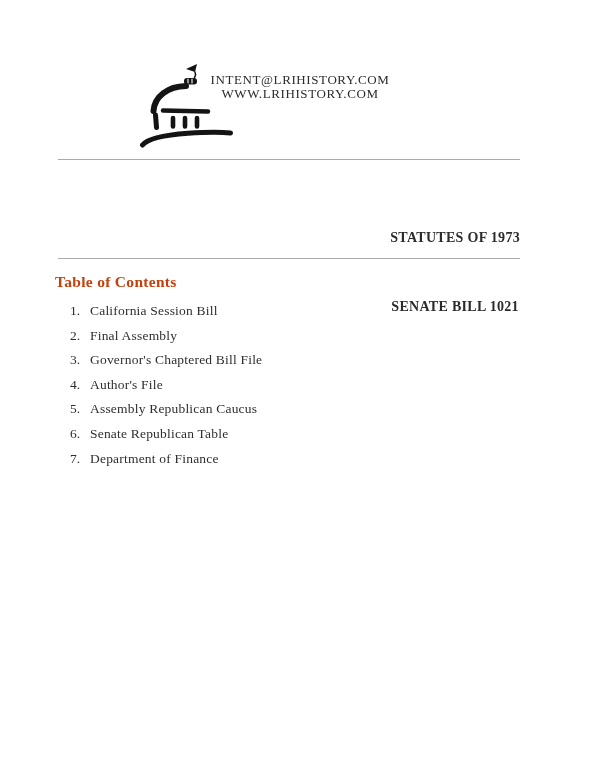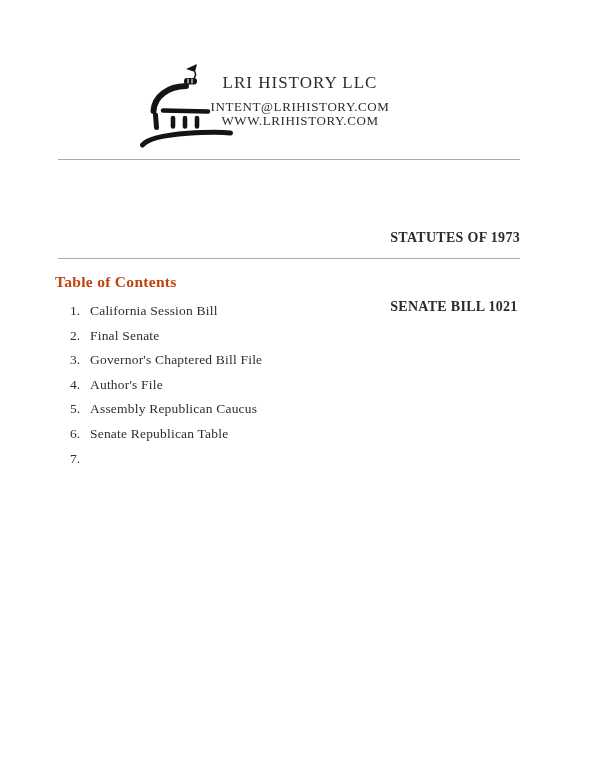--- a/index.html
+++ b/index.html
@@ -52,21 +52,21 @@
     border-top: 1.5px solid #ababab;
   }
   .rule-1 { top: 159px; }
   .rule-2 { top: 258px; }
 
   
   .bill-info {
     position: absolute;
     top: 180px;
     right: 80px;
-    text-align: left;
+    text-align: center;
     font-weight: bold;
     font-size: 14px;
     line-height: 23px;
     letter-spacing: 0.3px;
     color: #2b2b2b;
     white-space: pre;
   }
 
   
   .toc-heading {
@@ -115,21 +115,20 @@
     <path d="M15.5 57 L16.5 69.5" stroke-width="5"></path>
 
     <path d="M23 52.5 L68 53.5" stroke-width="4.5"></path>
 
     <path stroke-width="4.6" d="M33 60 L33 68.5 M45 60 L45 68.5 M57 60 L57 68.5"></path>
 
     <path d="M2.5 87 C7 81 24 77 48 75.2 C68 74 81 74 90.5 75" stroke-width="5"></path>
   </svg>
 
   <div class="letterhead">
-    <div class="company">LRI HISTORY LLC</div>
     <div class="contact-line">INTENT@LRIHISTORY.COM</div>
     <div class="contact-line">WWW.LRIHISTORY.COM</div>
   </div>
 
   <div class="rule rule-1"></div>
 
   <div class="bill-info">
     <div>STATUTES OF 1973</div>
     <div>SENATE BILL 1021</div>
   </div>
@@ -138,36 +137,37 @@
 
   <div class="toc-heading">Table of Contents</div>
 
   <ol class="toc-list">
     <li class="toc-item">
       <span class="num">1.</span>
       <span class="label">California Session Bill</span>
     </li>
     <li class="toc-item">
       <span class="num">2.</span>
-      <span class="label">Final Senate</span>
+      <span class="label">Final Assembly</span>
     </li>
     <li class="toc-item">
       <span class="num">3.</span>
       <span class="label">Governor's Chaptered Bill File</span>
     </li>
     <li class="toc-item">
       <span class="num">4.</span>
       <span class="label">Author's File</span>
     </li>
     <li class="toc-item">
       <span class="num">5.</span>
       <span class="label">Assembly Republican Caucus</span>
     </li>
     <li class="toc-item">
       <span class="num">6.</span>
       <span class="label">Senate Republican Table</span>
     </li>
     <li class="toc-item">
       <span class="num">7.</span>
+      <span class="label">Department of Finance</span>
     </li>
   </ol>
 
 </div>
 
 </body></html>

